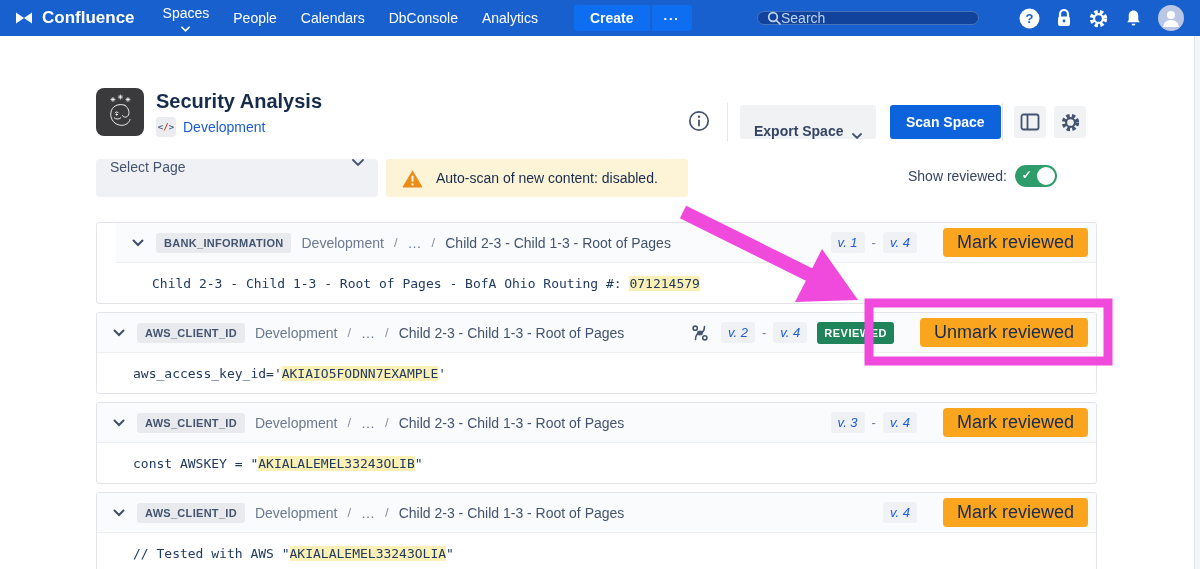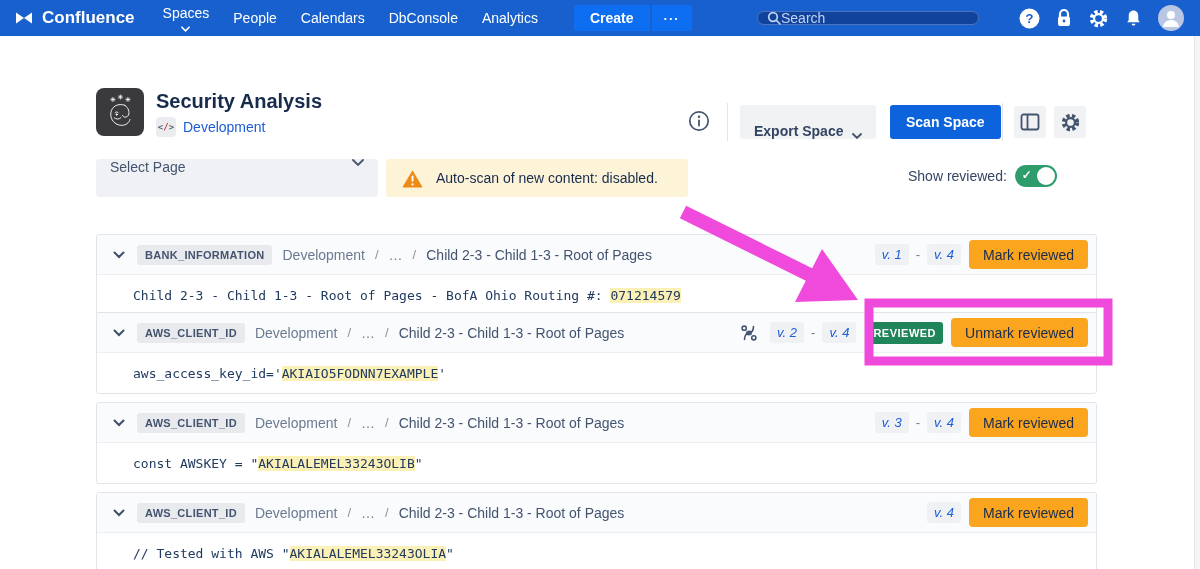--- a/index.html
+++ b/index.html
@@ -112,21 +112,21 @@
   .crumb-sep { color:#8993a4; font-size:13px; }
   .crumb-page { color:#44546f; font-size:14px; cursor:pointer; }
   .right-group { margin-left:auto; display:flex; align-items:center; gap:7px; }
   .vchip {
     background:#eff1f5; color:#1e5dd9; font-size:13px; padding:3px 7px;
     border-radius:3px; cursor:pointer; text-decoration:none;font-style:italic;
   }
   .vsep { color:#6b7a90; font-size:13px; }
   .btn-review {
     background:#fba51f; border:none; border-radius:4px; height:29px; padding:0 14px;
-    font-family:inherit; font-size:14px; color:#172b4d; font-weight:500; cursor:pointer; margin-left:1px; white-space:nowrap;
+    font-family:inherit; font-size:18px; color:#172b4d; font-weight:500; cursor:pointer; margin-left:19px; white-space:nowrap;
   }
   .badge-reviewed {
     background:#1f845a; color:#fff; font-size:11px; font-weight:700;
     letter-spacing:.5px; padding:5px 7px; border-radius:3px; margin-left:3px; white-space:nowrap;
   }
   .compare-btn { background:none; border:none; display:flex; align-items:center; cursor:pointer; margin-right:4px; }
   .code-row {
     height:40px; display:flex; align-items:center; padding-left:36px;
     font-family:"DejaVu Sans Mono", monospace; font-size:13px; color:#213a5f; white-space:pre;
   }
@@ -294,21 +294,21 @@
   <span>Auto-scan of new content: disabled.</span>
 </div>
 <div class="show-reviewed">
   <span class="lbl">Show reviewed:</span>
   <button class="toggle">
     <span class="check">✓</span>
     <span class="knob"></span>
   </button>
 </div>
 
-<div class="card" style="top:234px;">
+<div class="card" style="top:222px;padding-left:19px;">
   <div class="card-header">
     <button class="expand-chev">
         <svg width="12" height="8" viewBox="0 0 12 8">
           <path d="M1.5,1.5 L6,6 L10.5,1.5" fill="none" stroke="#3d4f66" stroke-width="2" stroke-linecap="round"></path>
         </svg>
       </button>
     <span class="badge-type">BANK_INFORMATION</span>
     <span class="crumb">Development</span>
     <span class="crumb-sep">/</span>
     <span class="crumb">…</span>

